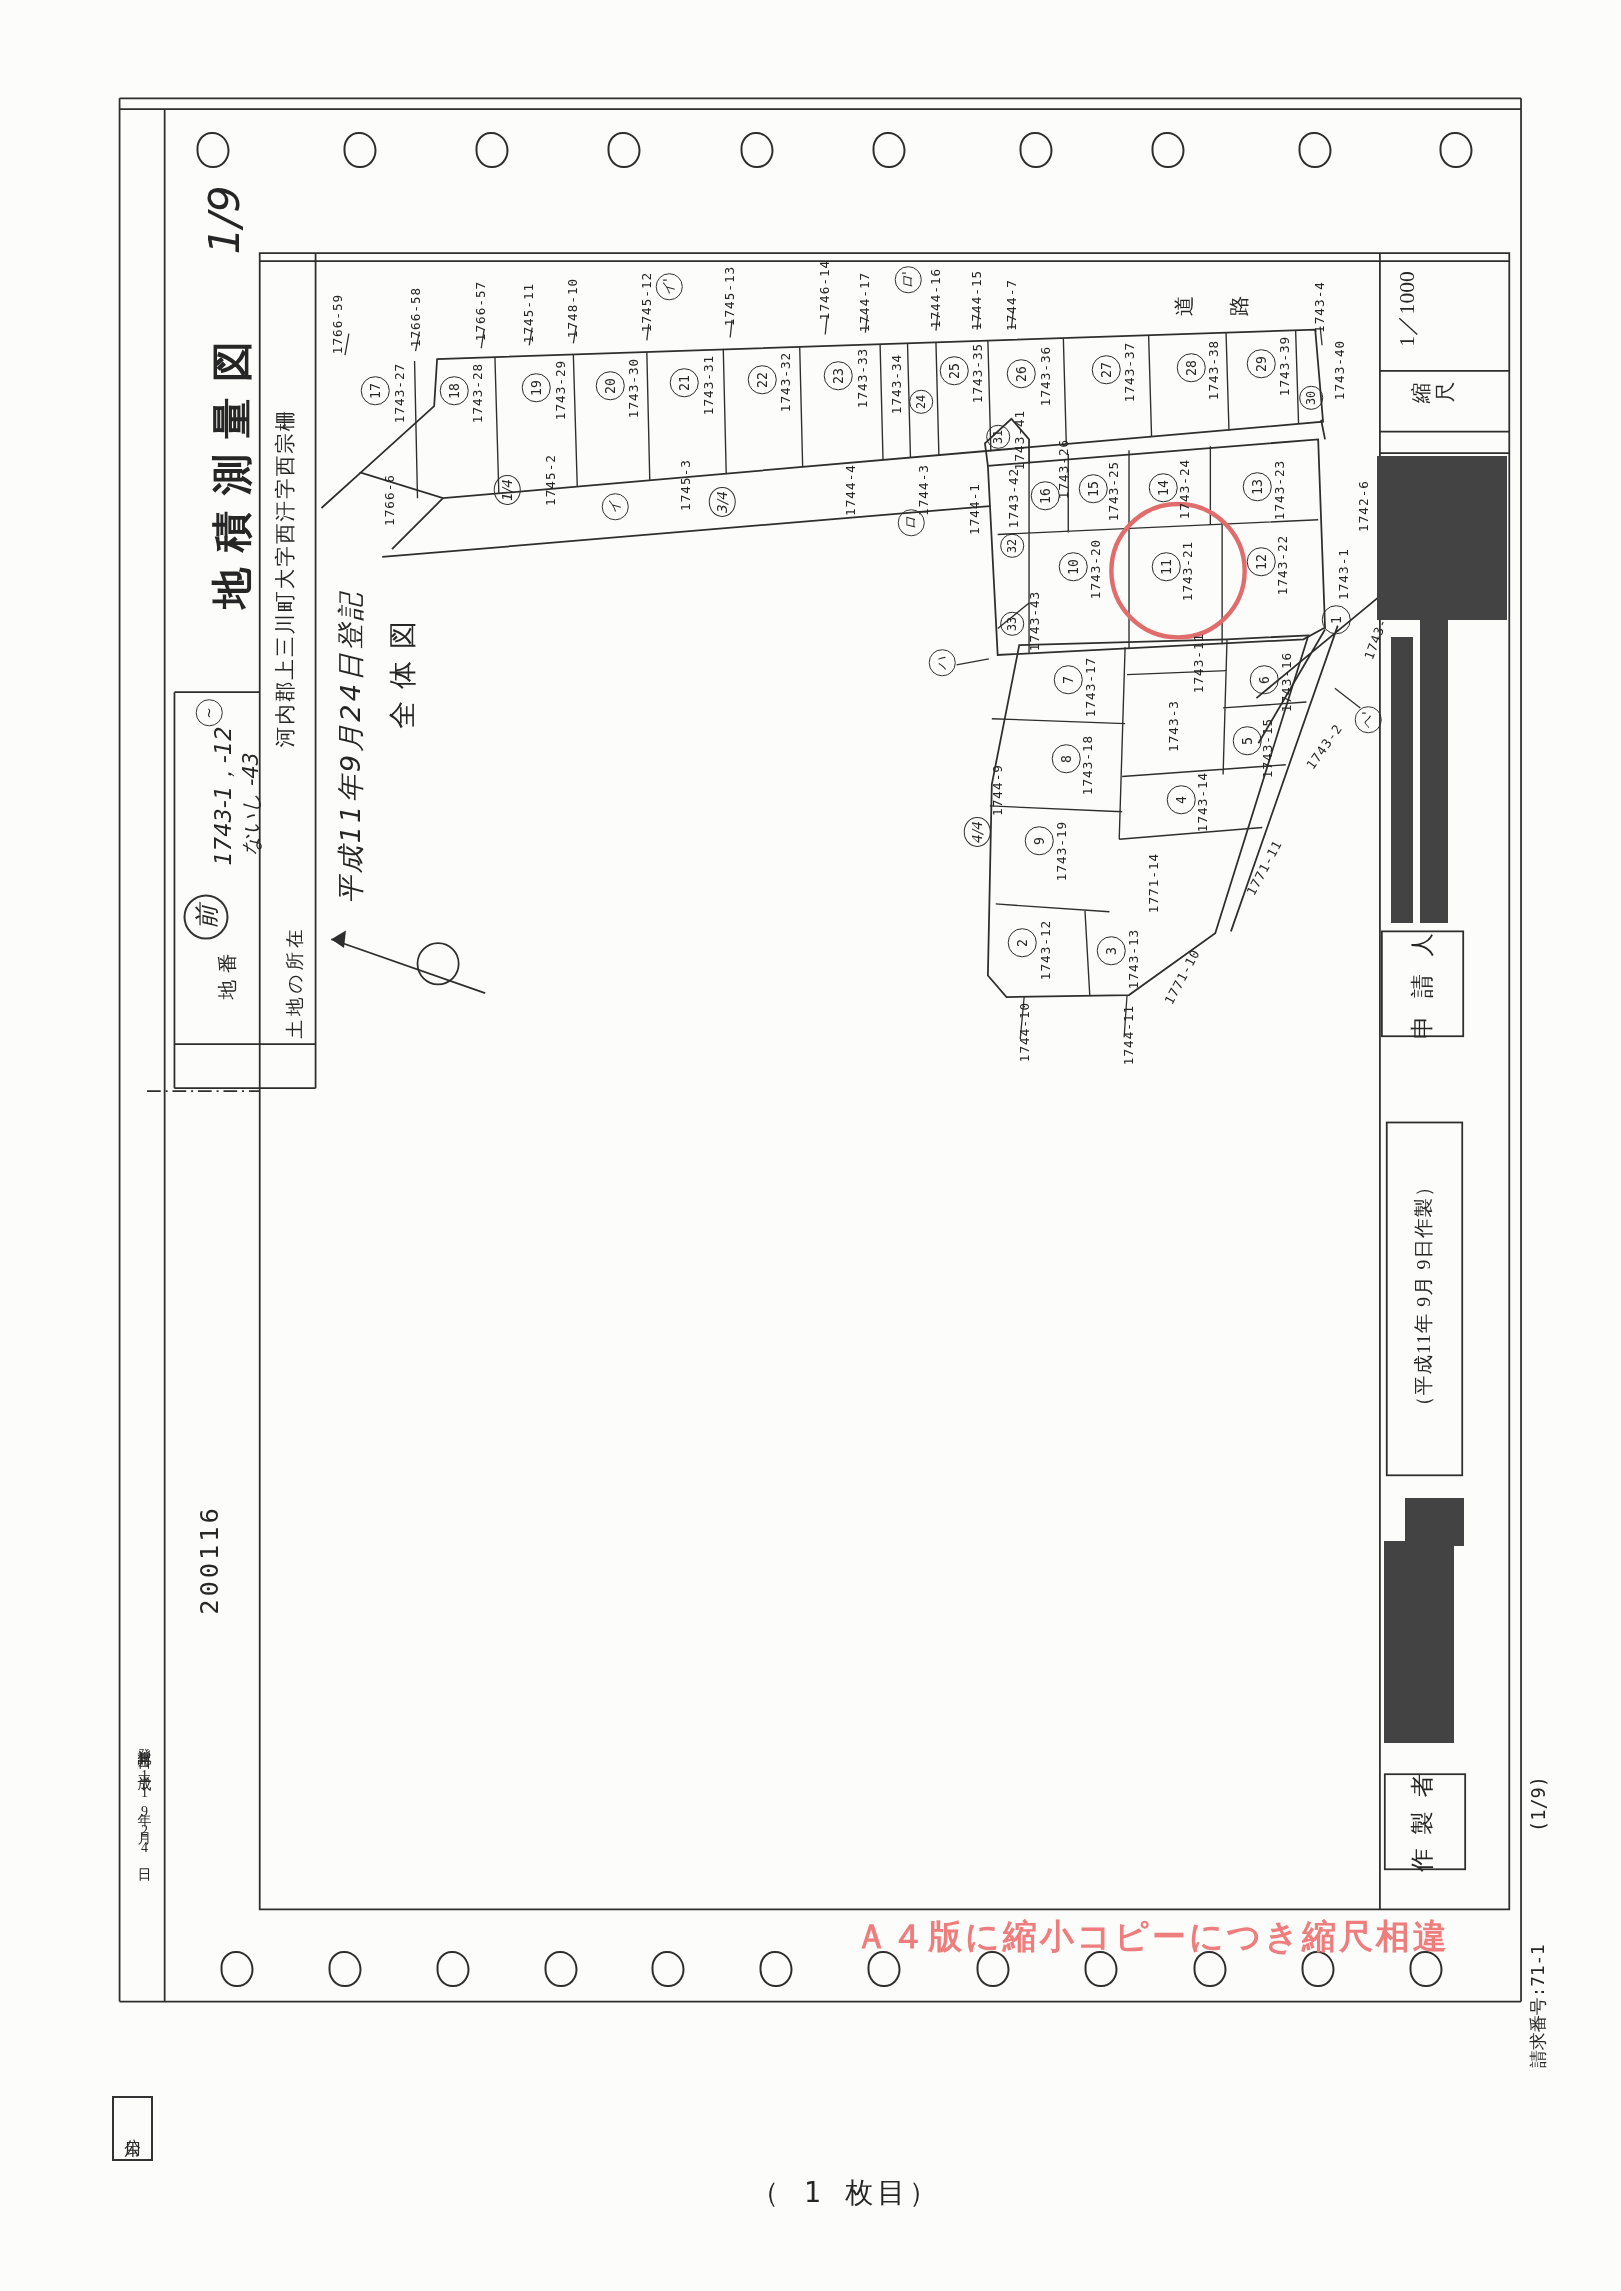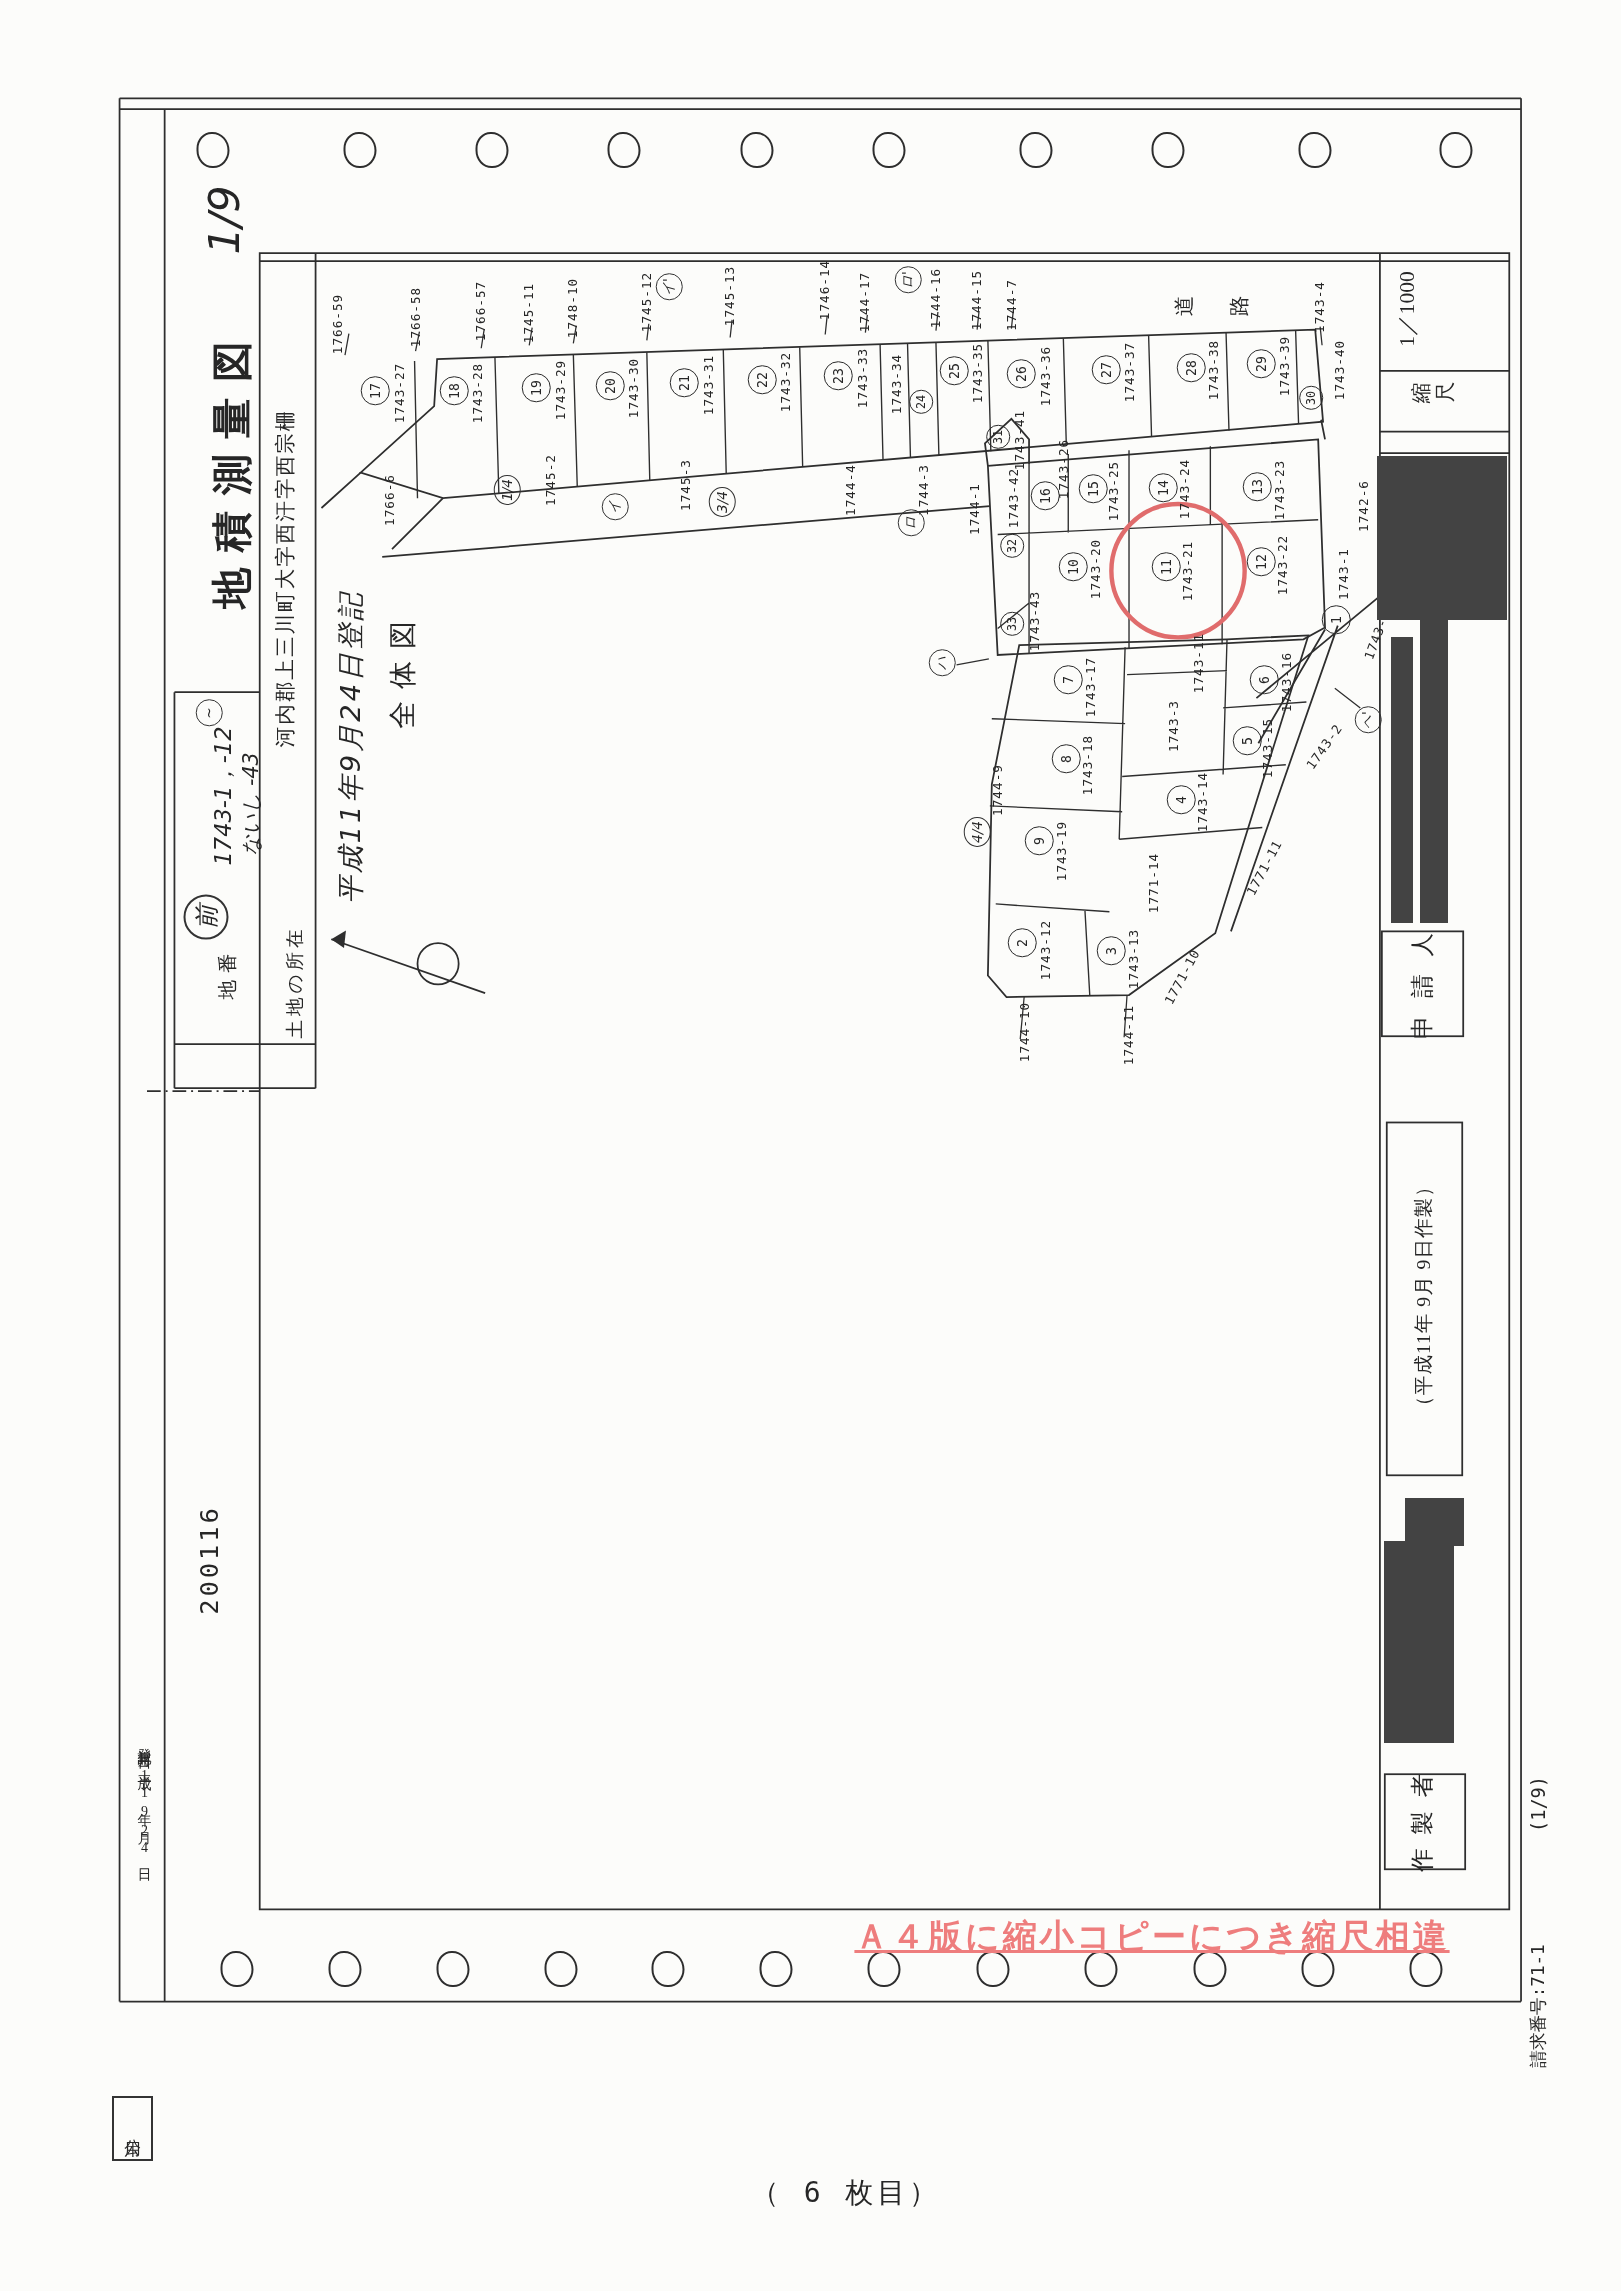--- a/index.html
+++ b/index.html
@@ -231,22 +231,22 @@
   <div class="rot" style="left:1423px;top:983px;font-size:23.5px;letter-spacing:5.9px;">申 請 人</div>
   <div class="rot" style="left:1424px;top:1296px;font-size:19.6px;letter-spacing:1px;">（平成11年 9月 9日作製）</div>
   <div class="rot" style="left:1423px;top:1821px;font-size:23.5px;letter-spacing:3.9px;">作 製 者</div>
 
   <div class="redact" style="left:1377px;top:456px;width:130px;height:164px;"></div>
   <div class="redact" style="left:1420px;top:619px;width:28px;height:304px;"></div>
   <div class="redact" style="left:1391px;top:637px;width:21.6px;height:286px;"></div>
   <div class="redact" style="left:1405px;top:1498px;width:59px;height:48px;"></div>
   <div class="redact" style="left:1384px;top:1541px;width:70px;height:202px;"></div>
 
-  <div class="hz rednote" style="left:1152px;top:1936px;text-decoration:underline;">Ａ４版に縮小コピーにつき縮尺相違</div>
-  <div class="hz mono" style="left:846px;top:2193px;font-size:28px;letter-spacing:3.9px;">（ 6 枚目）</div>
+  <div class="hz rednote" style="left:1152px;top:1936px;">Ａ４版に縮小コピーにつき縮尺相違</div>
+  <div class="hz mono" style="left:846px;top:2193px;font-size:28px;letter-spacing:3.9px;">（ 1 枚目）</div>
   <div class="rot mono" style="left:210px;top:1560px;font-size:25.5px;letter-spacing:2.9px;">200116</div>
   <div class="vstamp" style="left:135px;top:1737px;height:221px;">登記年月日:平成11年9月24日</div>
   <div class="vbox" style="left:112px;top:2096px;width:37px;height:61px;">
     <span>公用</span>
   </div>
   <div class="rot mono" style="left:1539px;top:1804px;font-size:18.6px;">(1/9)</div>
   <div class="rot mono" style="left:1539px;top:2006px;font-size:17.6px;">請求番号:71-1</div>
 
 </div>
 

